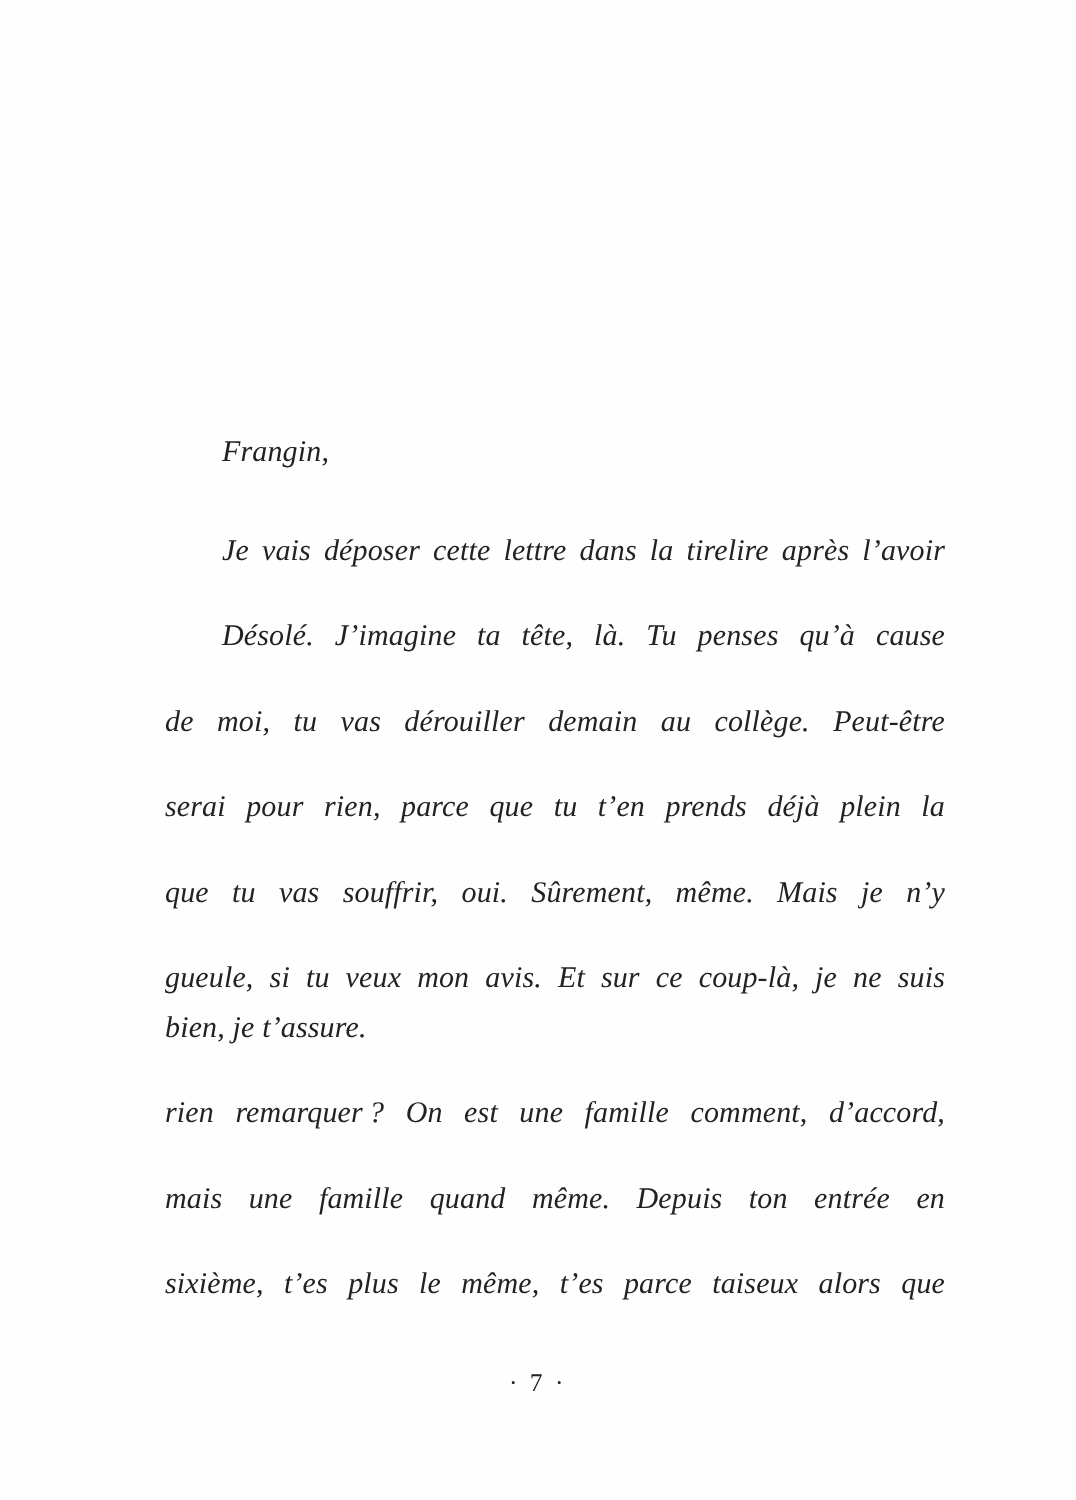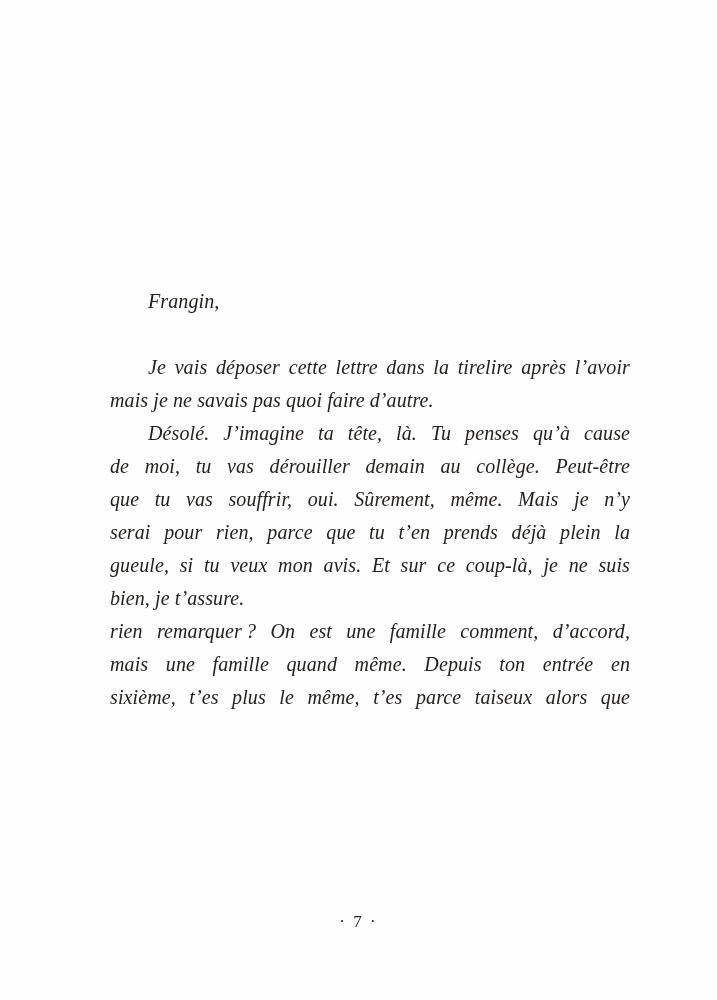--- a/index.html
+++ b/index.html
@@ -28,20 +28,21 @@
   }
   .line {
     height: 33px;
     white-space: nowrap;
     text-align: left;
   }
   .line.j {
     white-space: normal;
     text-align: justify;
     text-align-last: justify;
+    margin-top: 24px;
   }
   .line.indent {
     padding-left: 38px;
     font-style: italic;
   }
   .salutation {
     margin-bottom: 33px; 
   }
   .folio {
     position: absolute;
@@ -56,25 +57,24 @@
     color: #24221f;
   }
 </style>
 </head>
 <body>
 
 <div class="page">
   <div class="letter">
     <div class="line indent salutation">Frangin,</div>
     <div class="line j indent">Je vais déposer cette lettre dans la tirelire après l’avoir</div>
-    <div class="line">mais je ne savais pas quoi faire d’autre.</div>
     <div class="line j indent">Désolé. J’imagine ta tête, là. Tu penses qu’à cause</div>
     <div class="line j">de moi, tu vas dérouiller demain au collège. Peut-être</div>
+    <div class="line j">serai pour rien, parce que tu t’en prends déjà plein la</div>
     <div class="line j">que tu vas souffrir, oui. Sûrement, même. Mais je n’y</div>
-    <div class="line j">serai pour rien, parce que tu t’en prends déjà plein la</div>
     <div class="line j">gueule, si tu veux mon avis. Et sur ce coup-là, je ne suis</div>
     <div class="line">bien, je t’assure.</div>
     <div class="line j">rien remarquer ? On est une famille comment, d’accord,</div>
     <div class="line j">mais une famille quand même. Depuis ton entrée en</div>
     <div class="line j">sixième, t’es plus le même, t’es parce taiseux alors que</div>
   </div>
   <div class="folio">· 7 ·</div>
 </div>
 
 </body></html>

